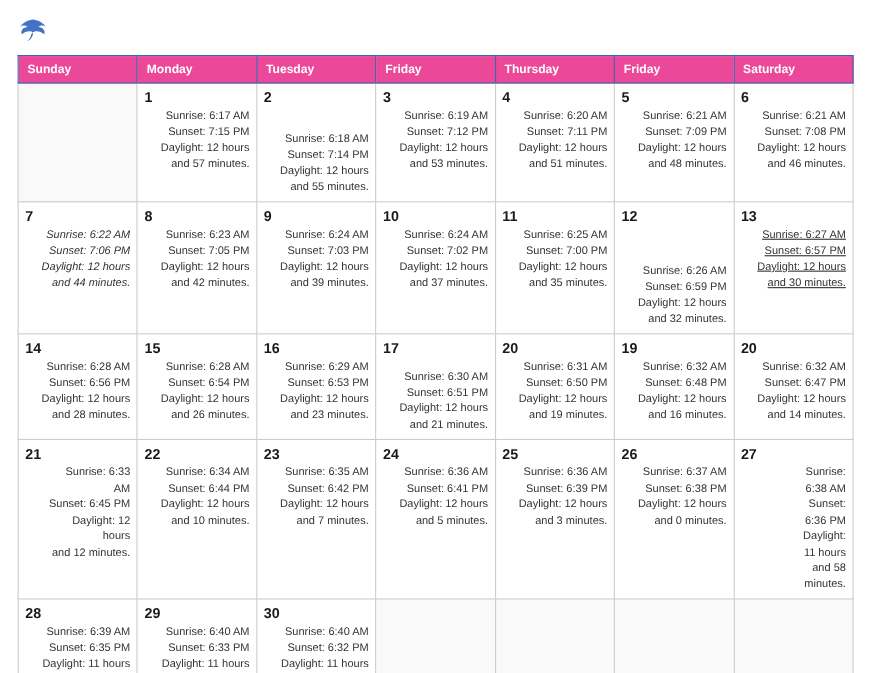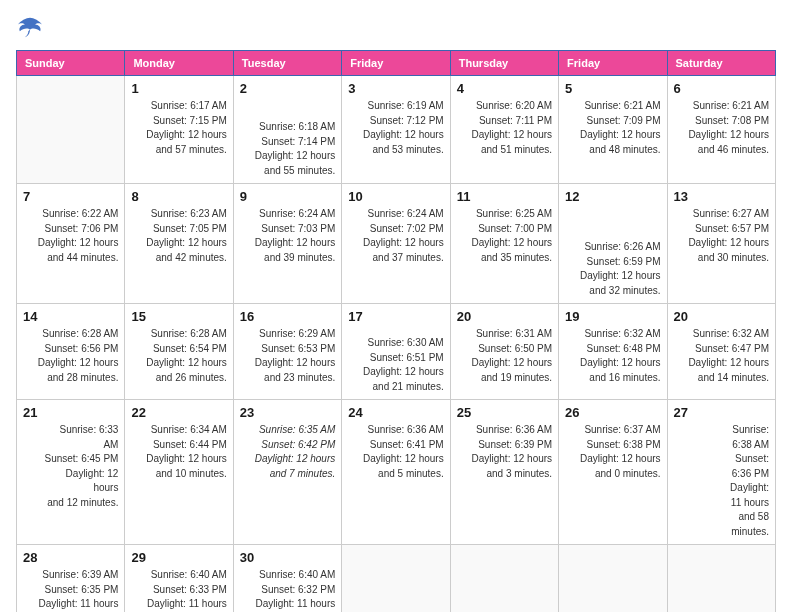--- a/index.html
+++ b/index.html
@@ -163,21 +163,21 @@
           <div class="day-num">6</div>
           <div class="day-info" style="white-space: pre-line;">Sunrise: 6:21 AM
 Sunset: 7:08 PM
 Daylight: 12 hours
 and 46 minutes.</div>
         </td>
       </tr>
       <tr class="week-row">
         <td>
           <div class="day-num">7</div>
-          <div class="day-info" style="white-space: pre-line;">Sunrise: 6:22 AM
+          <div class="day-info" style="white-space: pre-line; font-style: italic;">Sunrise: 6:22 AM
 Sunset: 7:06 PM
 Daylight: 12 hours
 and 44 minutes.</div>
         </td>
         <td>
           <div class="day-num">8</div>
           <div class="day-info" style="white-space: pre-line;">Sunrise: 6:23 AM
 Sunset: 7:05 PM
 Daylight: 12 hours
 and 42 minutes.</div>
@@ -205,21 +205,21 @@
         </td>
         <td>
           <div class="day-num">12</div>
           <div class="day-info" style="white-space: pre-line; margin-top: 36px;">Sunrise: 6:26 AM
 Sunset: 6:59 PM
 Daylight: 12 hours
 and 32 minutes.</div>
         </td>
         <td>
           <div class="day-num">13</div>
-          <div class="day-info" style="white-space: pre-line;">Sunrise: 6:27 AM
+          <div class="day-info" style="white-space: pre-line; text-decoration: underline;">Sunrise: 6:27 AM
 Sunset: 6:57 PM
 Daylight: 12 hours
 and 30 minutes.</div>
         </td>
       </tr>
       <tr class="week-row">
         <td>
           <div class="day-num">14</div>
           <div class="day-info" style="white-space: pre-line;">Sunrise: 6:28 AM
 Sunset: 6:56 PM
@@ -279,21 +279,21 @@
         </td>
         <td>
           <div class="day-num">22</div>
           <div class="day-info" style="white-space: pre-line;">Sunrise: 6:34 AM
 Sunset: 6:44 PM
 Daylight: 12 hours
 and 10 minutes.</div>
         </td>
         <td>
           <div class="day-num">23</div>
-          <div class="day-info" style="white-space: pre-line; font-style: italic;">Sunrise: 6:35 AM
+          <div class="day-info" style="white-space: pre-line;">Sunrise: 6:35 AM
 Sunset: 6:42 PM
 Daylight: 12 hours
 and 7 minutes.</div>
         </td>
         <td>
           <div class="day-num">24</div>
           <div class="day-info" style="white-space: pre-line;">Sunrise: 6:36 AM
 Sunset: 6:41 PM
 Daylight: 12 hours
 and 5 minutes.</div>

